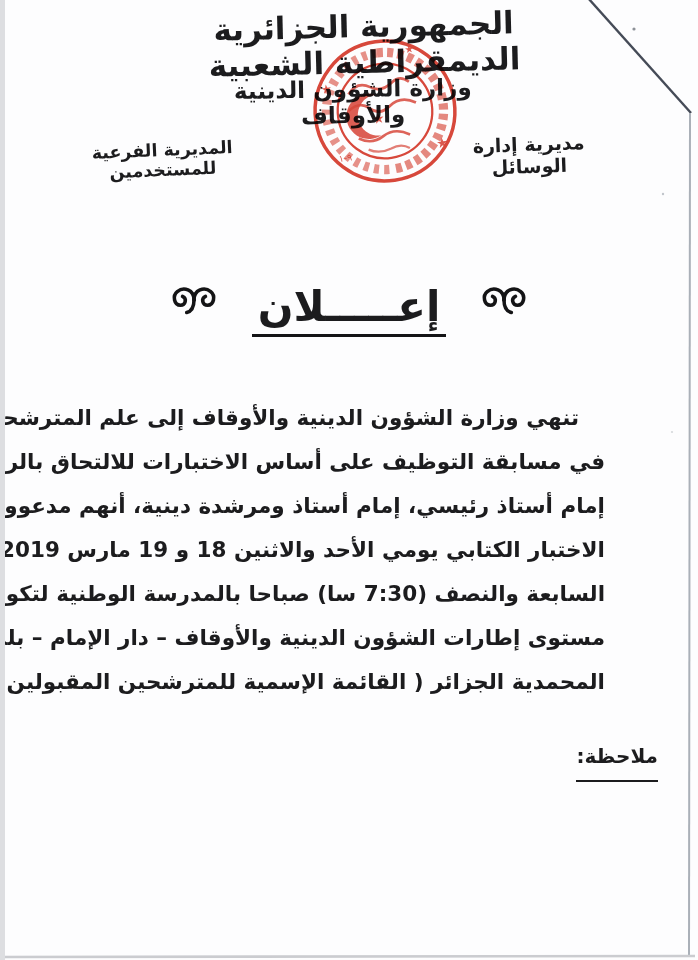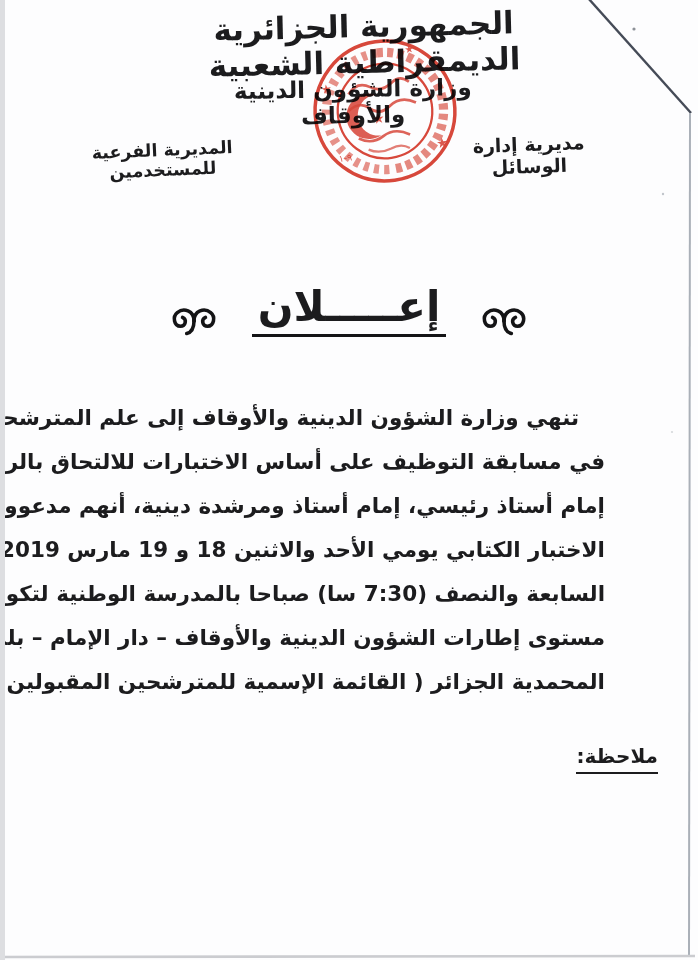--- a/index.html
+++ b/index.html
@@ -38,21 +38,21 @@
   }
   .seal{
     top:36px;left:310px;width:150px;height:150px;
     mix-blend-mode:multiply;opacity:.93;
     transform:rotate(-8deg);
   }
 
   
   .title-row{
     top:284px;left:0;width:698px;
-    display:flex;align-items:flex-end;justify-content:center;gap:34px;
+    display:flex;align-items:flex-start;justify-content:center;gap:34px;
   }
   .announce{
     font-size:42px;font-weight:bold;
     border-bottom:3.5px solid #141416;
     padding:0 6px 4px 6px;
     line-height:1.1;
   }
   .ornament{width:48px;height:32px;}
   .ornament.flip{transform:scaleX(-1);}
 
@@ -68,21 +68,21 @@
     white-space:nowrap;
   }
   .bline.first{padding-right:26px;}
   .bline.last{text-align-last:right;}
 
   
   .note-heading{
     top:744px;right:40px;
     font-size:20px;font-weight:bold;
     border-bottom:2.5px solid #1c1c1e;
-    padding-bottom:4px;
+    padding-bottom:12px;
   }
   .note-item{
     top:775px;right:84px;
     font-size:19.5px;font-weight:600;
   }
 
   
   .artifacts{position:absolute;inset:0;pointer-events:none;}
 </style>
 </head>

